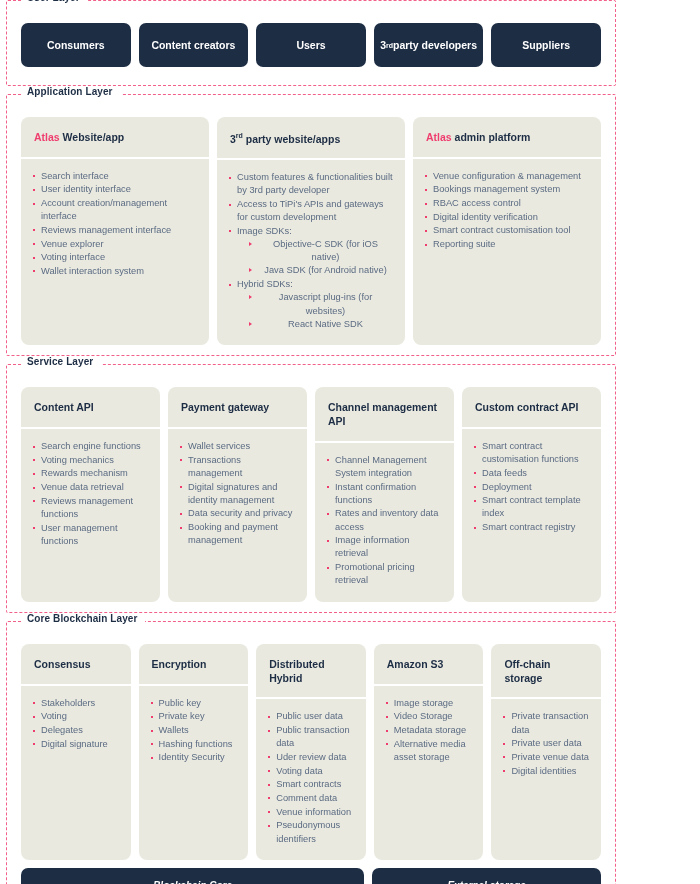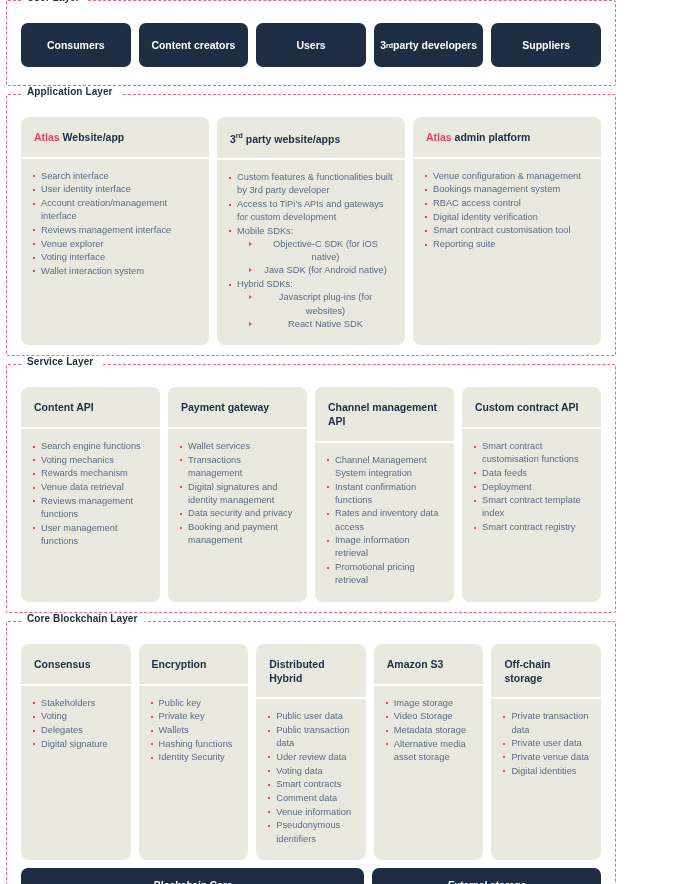--- a/index.html
+++ b/index.html
@@ -190,21 +190,21 @@
         </div>
       </div>
 
       <div class="card">
         <div class="card-head"><span>3</span><sup>rd</sup><span> party website/apps</span></div>
         <div class="card-body">
           <ul class="blist">
             <li>Custom features &amp; functionalities built by 3rd party developer</li>
             <li>Access to TiPi's APIs and gateways for custom development</li>
             <li>
-              <span>Mobile SDKs:</span>
+              <span>Image SDKs:</span>
               <ul class="sublist">
                 <li>Objective-C SDK (for iOS native)</li>
                 <li>Java SDK (for Android native)</li>
               </ul>
             </li>
             <li>
               <span>Hybrid SDKs:</span>
               <ul class="sublist">
                 <li>Javascript plug-ins (for websites)</li>
                 <li>React Native SDK</li>

